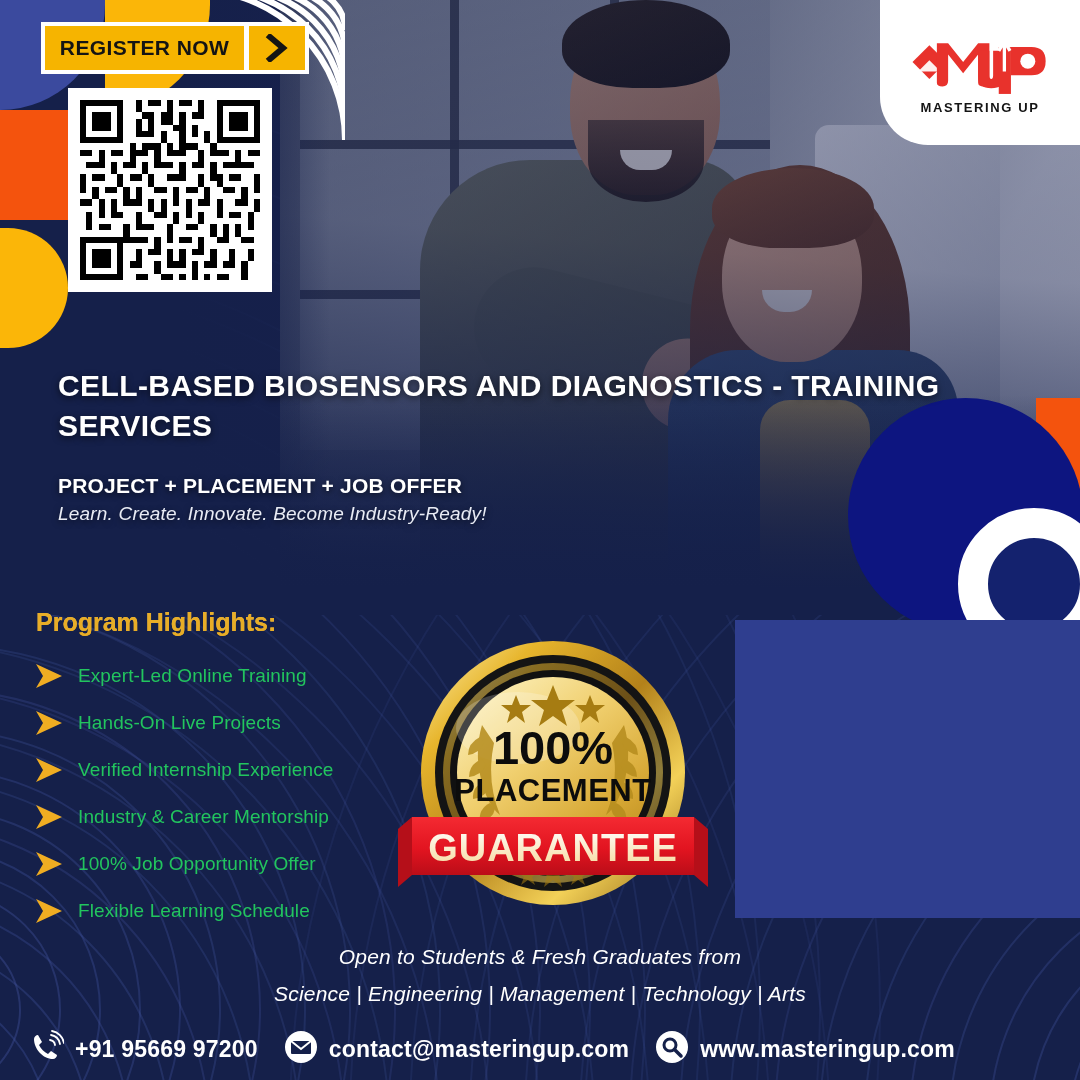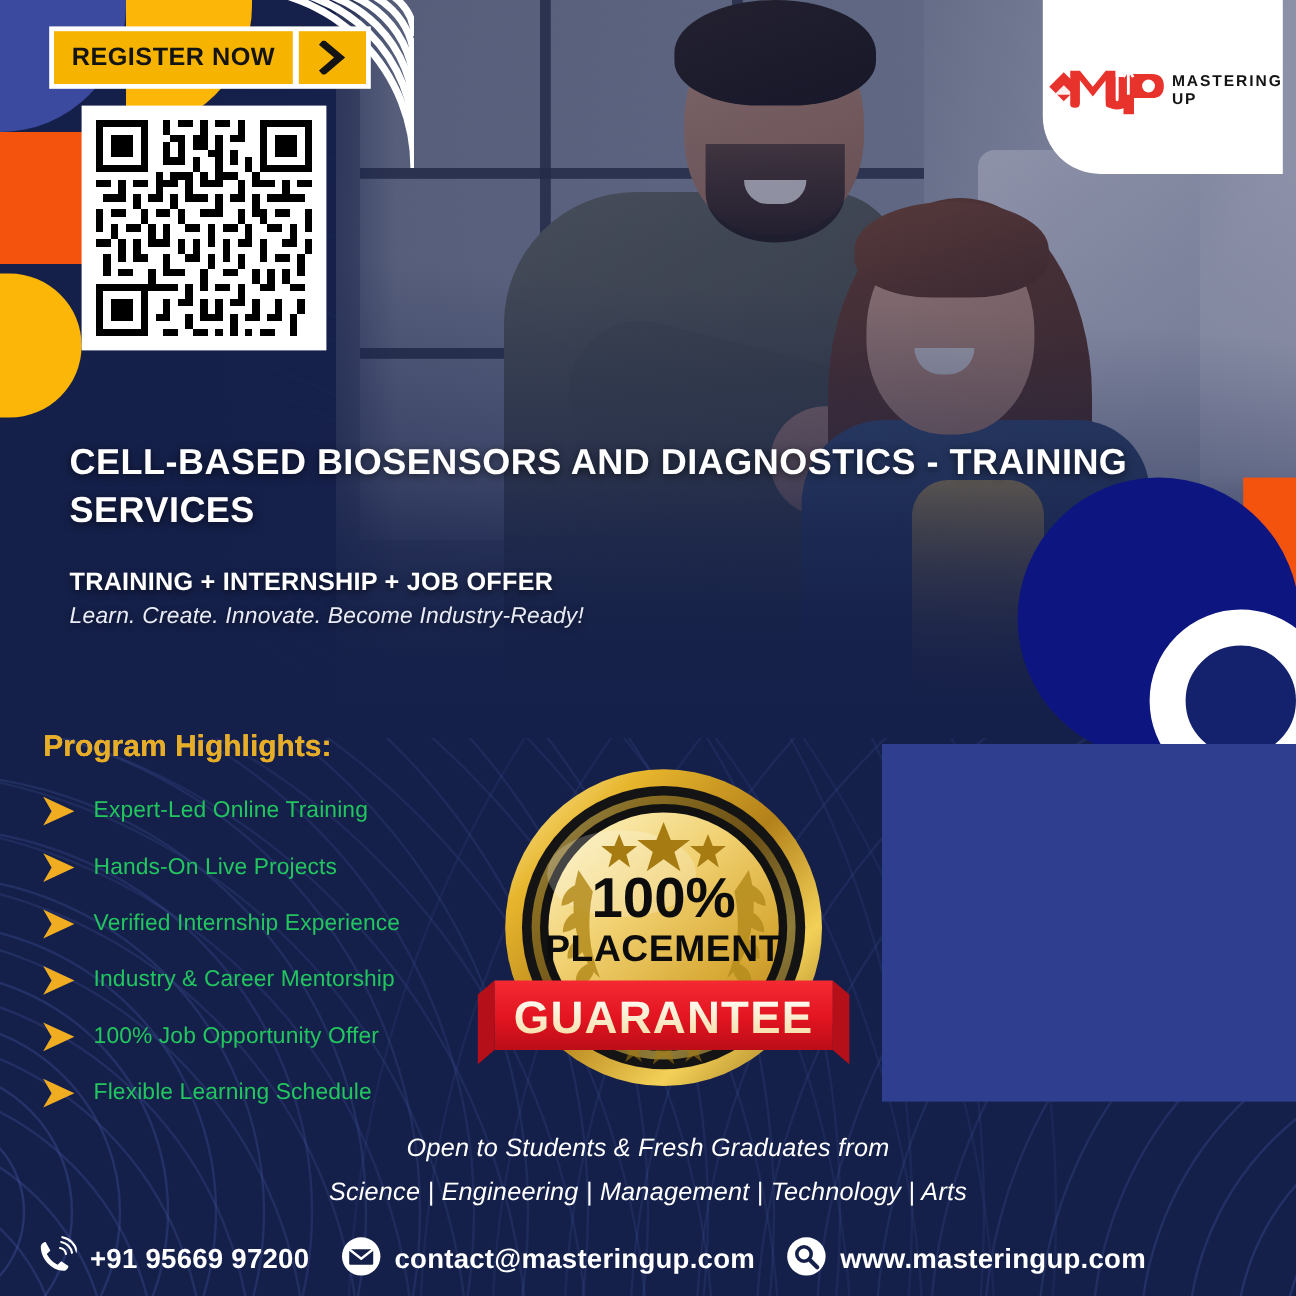--- a/index.html
+++ b/index.html
@@ -89,22 +89,22 @@
   .arcs-tl{position:absolute;left:185px;top:-30px;width:160px;height:175px;}
 
   
   .orange-rect{position:absolute;left:1036px;top:398px;width:56px;height:120px;background:#f4530d;}
   .blue-disc{position:absolute;left:848px;top:398px;width:235px;height:235px;border-radius:50%;
         background:#0d1580;}
   .white-ring{position:absolute;left:958px;top:508px;width:152px;height:152px;border-radius:50%;
         border:30px solid #ffffff;background:#14226e;}
 
   
-  .logo-card{position:absolute;right:11px;top:0;width:200px;height:145px;background:#ffffff;z-index:8;
-        border-radius:0 0 0 48px;display:flex;flex-direction:row;align-items:center;justify-content:center;}
+  .logo-card{position:absolute;right:0;top:0;width:200px;height:145px;background:#ffffff;z-index:8;
+        border-radius:0 0 0 48px;display:flex;flex-direction:column;align-items:center;justify-content:center;}
   .logo-mark{width:150px;height:66px;}
   .logo-word{font-size:13px;font-weight:bold;letter-spacing:1.6px;color:#141414;margin-top:4px;}
 
   
   .headline-wrap{position:absolute;left:58px;top:366px;width:980px;z-index:9;}
   .headline{font-size:30px;line-height:40px;font-weight:bold;color:#ffffff;letter-spacing:.4px;
         text-shadow:0 2px 7px rgba(0,0,0,.65);margin:0;text-transform:uppercase;}
   .subhead{font-size:21px;font-weight:bold;color:#ffffff;margin:28px 0 0 0;letter-spacing:.2px;
         text-shadow:0 2px 6px rgba(0,0,0,.6);}
   .tagline{font-size:19px;font-style:italic;color:#e9ecf5;margin:5px 0 0 0;letter-spacing:.2px;
@@ -254,21 +254,21 @@
       <rect x="100" y="18" width="13" height="50" fill="#e8322c"></rect>
       <path d="M113,18 L135,18 Q150,18 150,33 Q150,48 135,48 L113,48 Z" fill="#e8322c"></path>
       <circle cx="131" cy="33" r="8" fill="#ffffff"></circle>
       <path d="M106,44 L106,14 M100,22 L106,12 L112,22" stroke="#ffffff" stroke-width="3.5" fill="none"></path>
     </svg>
     <div class="logo-word">MASTERING UP</div>
   </div>
 
   <div class="headline-wrap">
     <h1 class="headline">CELL-BASED BIOSENSORS AND DIAGNOSTICS - TRAINING SERVICES</h1>
-    <div class="subhead">TRAINING + INTERNSHIP + JOB OFFER</div>
+    <div class="subhead">PROJECT + PLACEMENT + JOB OFFER</div>
     <div class="tagline">Learn. Create. Innovate. Become Industry-Ready!</div>
   </div>
 
   <div class="highlights">
     <div class="highlights-title">Program Highlights:</div>
 
     <div class="hl-row">
       <svg class="hl-arrow" viewBox="0 0 30 26" aria-hidden="true">
           <path d="M2,1 L28,13 L2,25 L9,13 Z" fill="#f0ad22"></path>
         </svg>

